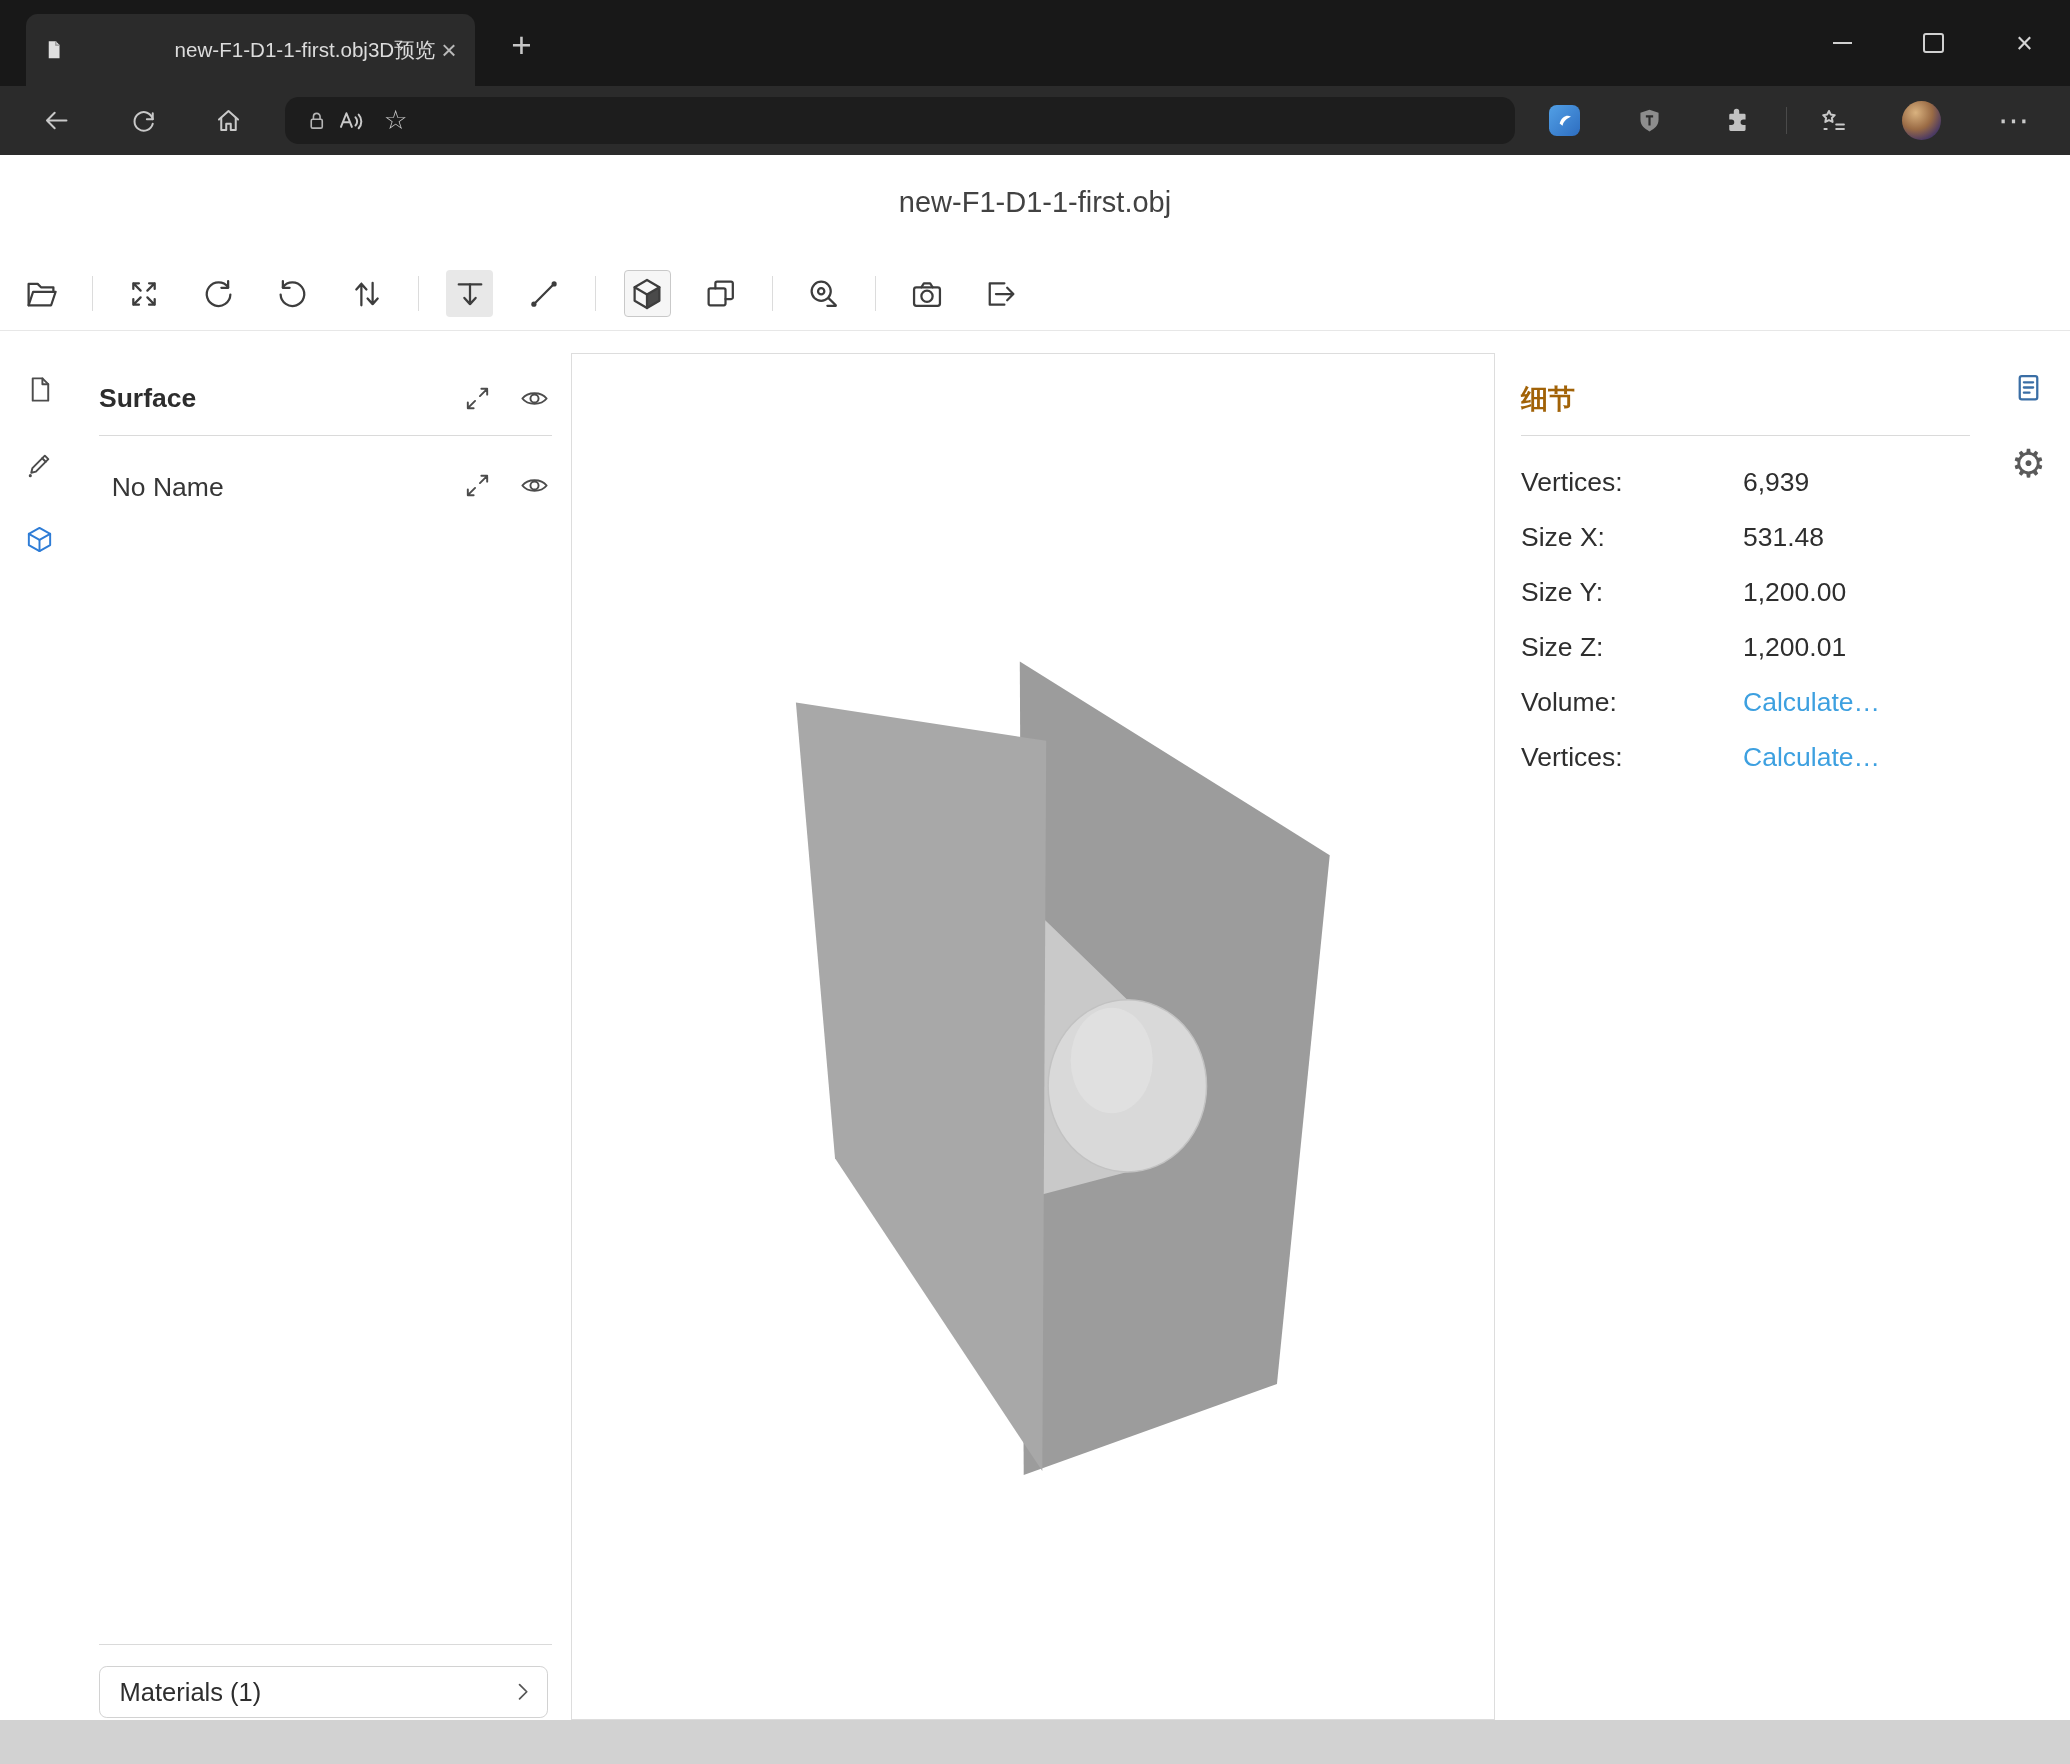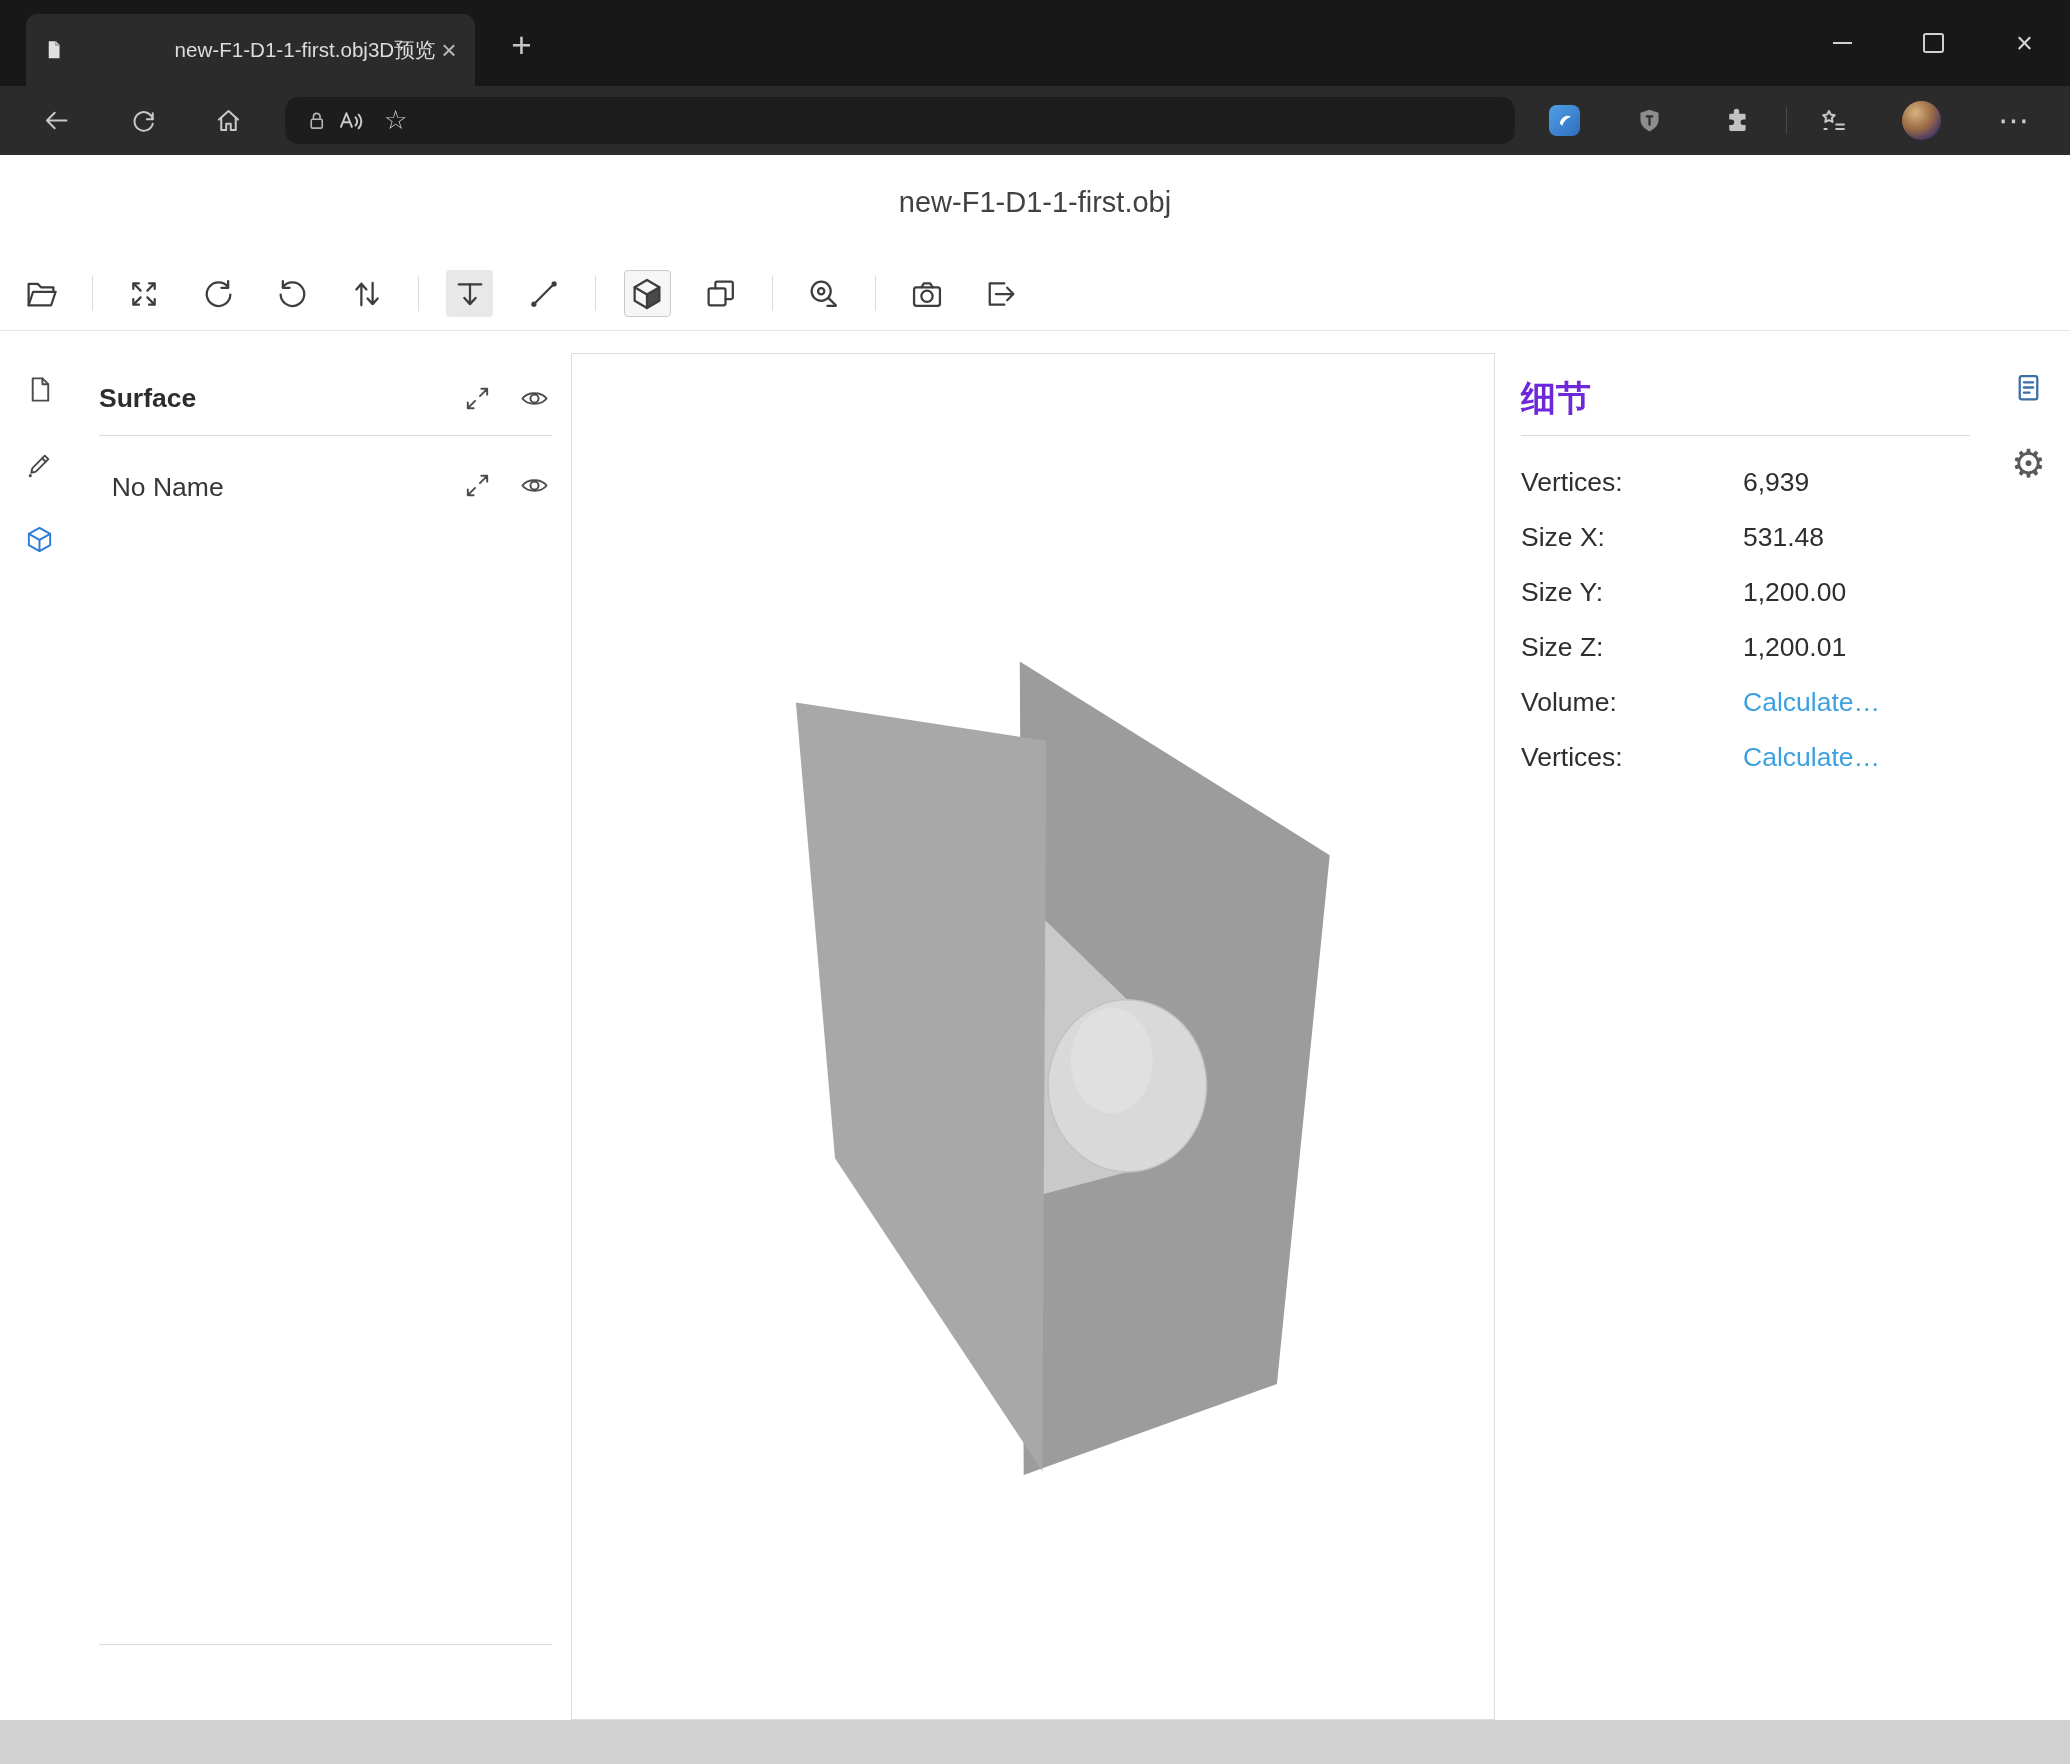--- a/index.html
+++ b/index.html
@@ -75,21 +75,21 @@
   .materials-btn{position:absolute;left:0;top:1290px;width:449px;height:52px;border:1px solid #d2d2d2;
                  border-radius:7.8px;display:flex;align-items:center;padding:0 11.8px 0 19.6px;
                  box-sizing:border-box;background:#fff;}
   .materials-label{font-size:25.5px;color:#2e2e2e;flex:1;}
 
   .viewport{position:absolute;left:571px;top:198px;width:924px;height:1367px;
             border:1px solid #ddd;box-sizing:border-box;background:#fff;}
   .viewport svg{width:100%;height:100%;display:block;}
 
   .details-panel{position:absolute;left:1521px;top:221px;width:449px;}
-  .dp-header{font-size:35px;font-weight:700;color:#6d28d9;height:45px;display:flex;align-items:center;}
+  .dp-header{font-size:27px;font-weight:700;color:#a16207;height:45px;display:flex;align-items:center;}
   .dp-divider{margin-top:13.7px;width:100%;height:1px;background:#dadada;}
   .dp-rows{margin-top:19.6px;}
   .dp-row{display:flex;height:55px;align-items:center;font-size:26.5px;color:#2e2e2e;}
   .dp-label{width:222px;flex:0 0 auto;}
   .dp-value.link{color:#3da0e0;}
 
   .rstrip-btn{position:absolute;left:2005px;width:47px;height:47px;display:flex;align-items:center;
               justify-content:center;}
   .gear-glyph{font-size:39px;color:#5a5a5a;line-height:1;}
 
@@ -330,20 +330,26 @@
         </span>
         <span class="mp-icon">
           <svg class="pi" viewBox="0 0 32 32">
             <path d="M3.5 16 C 9 8.8 23 8.8 28.5 16 C 23 23.2 9 23.2 3.5 16 Z"></path>
             <circle cx="16" cy="16" r="4.2"></circle>
           </svg>
         </span>
       </div>
 
       <div class="mp-bottom-divider"></div>
+      <div class="materials-btn">
+        <span class="materials-label">Materials (1)</span>
+        <svg width="25.5" height="25.5" viewBox="0 0 32 32" fill="none" stroke="#555" stroke-width="2.2" stroke-linecap="round" stroke-linejoin="round">
+          <path d="M12 7 L21 16 L12 25"></path>
+        </svg>
+      </div>
     </div>
 
     <div class="viewport">
       <svg viewBox="0 0 943 1395">
 
         <polygon points="458,314 775,512 721,1053 462,1146" fill="#9c9c9c"></polygon>
 
         <path d="M470 565 L568 660 A 81 88 0 0 1 568 836 L470 862 Z" fill="#c9c9c9"></path>
 
         <ellipse cx="568" cy="748" rx="81" ry="88" fill="#d9d9d9" stroke="#c2c2c2" stroke-width="1.5"></ellipse>

